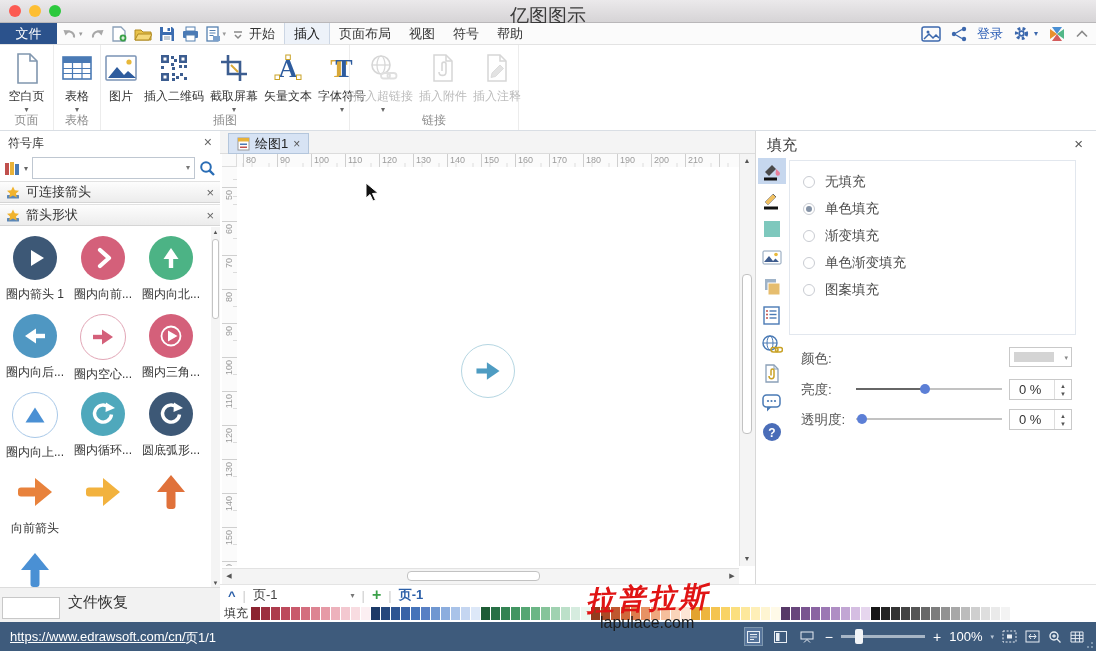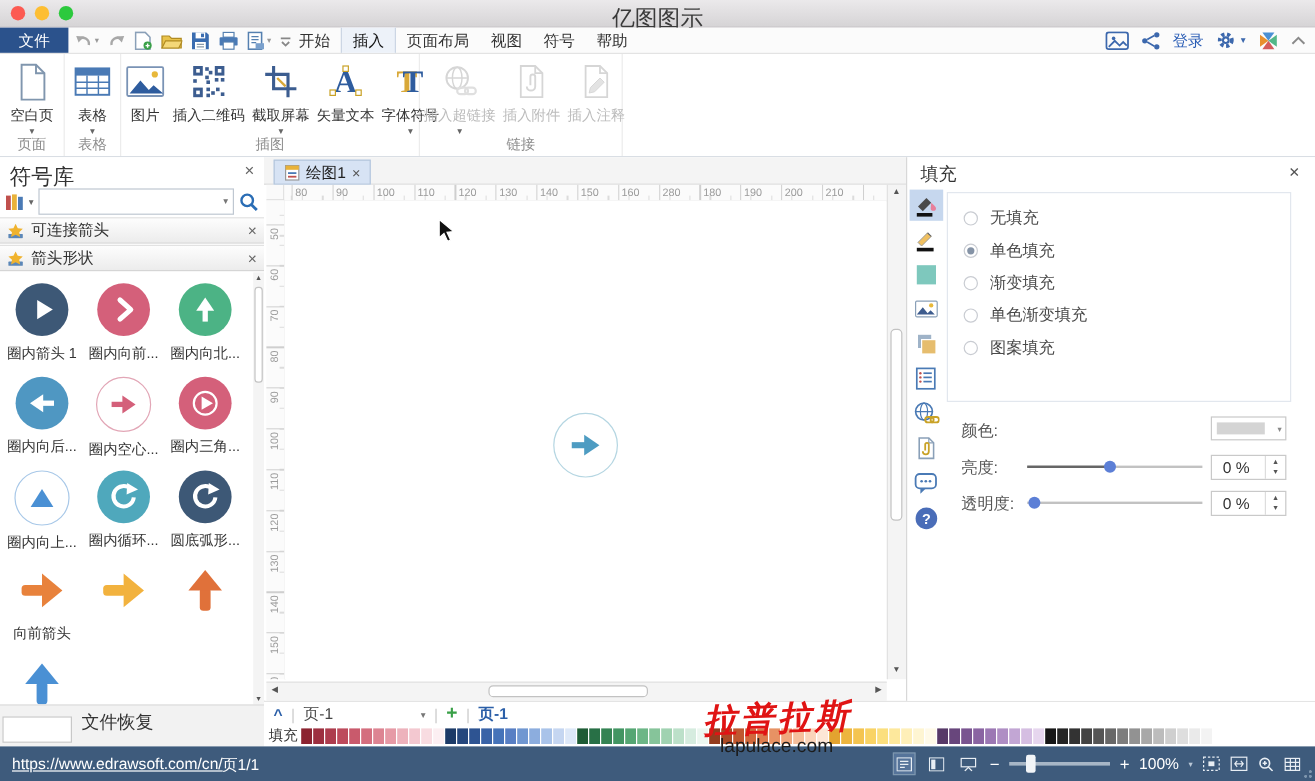--- a/index.html
+++ b/index.html
@@ -36,21 +36,21 @@
   .ric{height:36px;display:flex;align-items:center;}
   .rlabel{font-size:12px;color:#333;white-space:nowrap;margin-top:2px;}
   .rdd{font-size:8px;color:#666;height:9px;line-height:9px;}
   .rbtn.disabled .rlabel{color:#bcbcbc;}
   .rbtn.disabled .ric{filter:grayscale(1) opacity(.45);}
   .rgroup-label{position:absolute;left:0;right:0;bottom:1px;text-align:center;font-size:12px;color:#8d8d8d;}
 
   
   .sidebar{position:absolute;left:0;top:131px;width:220px;bottom:29px;background:#fff;border-right:1px solid #cfcfcf;}
   .sb-header{position:relative;height:24px;}
-  .sb-title{position:absolute;left:8px;top:4px;font-size:18px;color:#333;}
+  .sb-title{position:absolute;left:8px;top:4px;font-size:12px;color:#333;}
   .sb-close{position:absolute;right:8px;top:3px;font-size:14px;color:#666;}
   .sb-search{position:absolute;left:0;right:0;top:24px;height:26px;display:flex;align-items:center;padding:0 4px;gap:4px;box-sizing:border-box;}
   .lib-caret{font-size:8px;color:#666;}
   .sb-input{flex:1;height:20px;border:1px solid #bfc7d1;background:#fff;position:relative;}
   .sb-input .dd{position:absolute;right:4px;top:5px;font-size:8px;color:#777;}
   .sb-section{position:absolute;left:0;right:0;height:22px;background:linear-gradient(#fdfdfd,#ececec);
     border-top:1px solid #e2e2e2;border-bottom:1px solid #d5d5d5;display:flex;align-items:center;padding:0 6px;gap:6px;box-sizing:border-box;}
   .sb-section .x{margin-left:auto;color:#666;font-size:13px;}
   .sec-label{font-size:13px;color:#333;}
   .shape-grid{position:absolute;left:2px;right:10px;top:96px;bottom:34px;overflow:hidden;
@@ -615,21 +615,21 @@
     <div class="hruler" id="hruler">
         <span style="left: 9px;">80</span>
         <span style="left: 43px;">90</span>
         <span style="left: 77px;">100</span>
         <span style="left: 111px;">110</span>
         <span style="left: 145px;">120</span>
         <span style="left: 179px;">130</span>
         <span style="left: 213px;">140</span>
         <span style="left: 247px;">150</span>
         <span style="left: 281px;">160</span>
-        <span style="left: 315px;">280</span>
+        <span style="left: 315px;">170</span>
         <span style="left: 349px;">180</span>
         <span style="left: 383px;">190</span>
         <span style="left: 417px;">200</span>
         <span style="left: 451px;">210</span>
         <span style="left: 485px; margin-top: 16px;">22</span>
       </div>
     <div class="vruler" id="vruler">
         <span style="top: 23px;">50</span>
         <span style="top: 57px;">60</span>
         <span style="top: 91px;">70</span>

